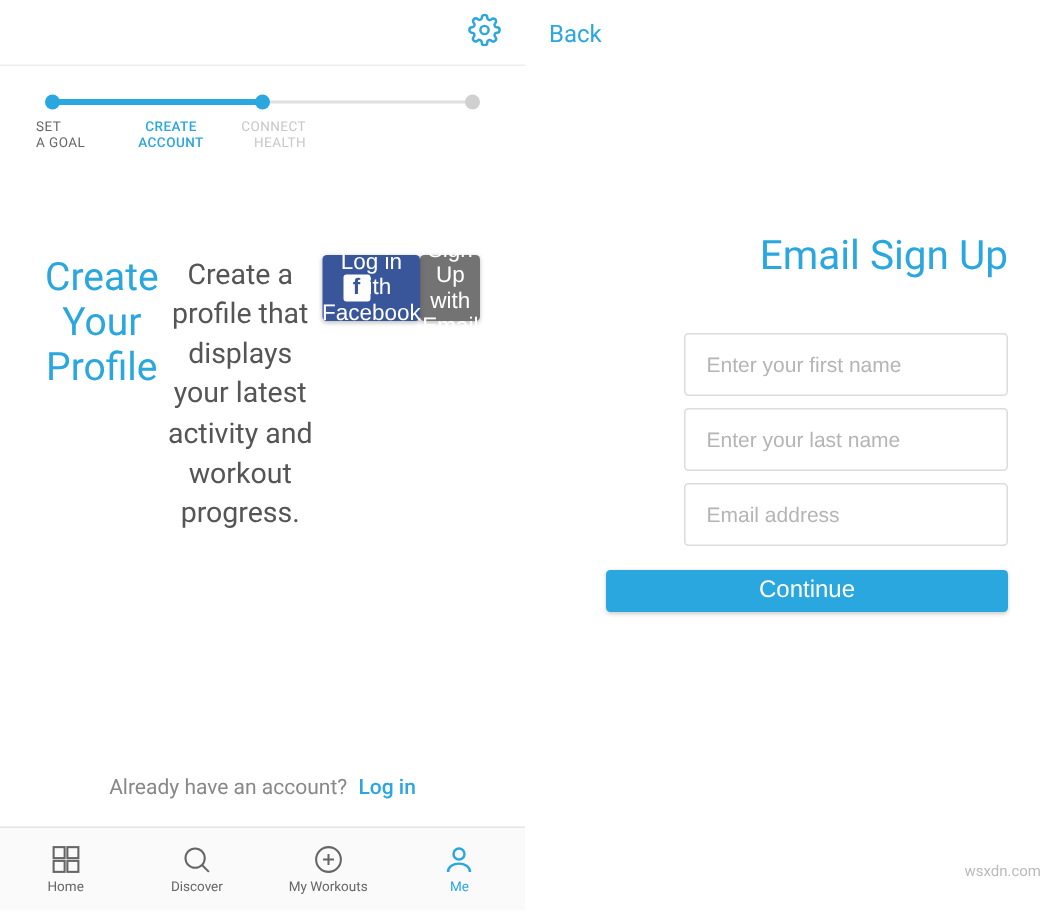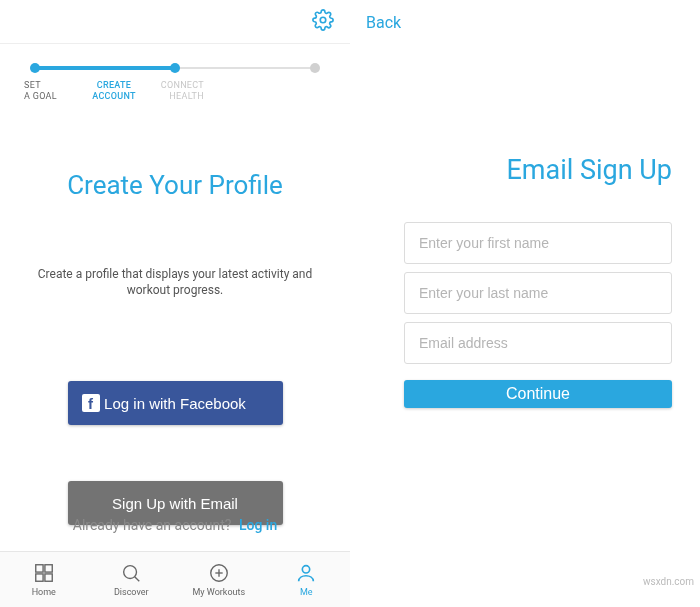--- a/index.html
+++ b/index.html
@@ -71,34 +71,33 @@
       letter-spacing: 0.3px;
       color: #666;
       text-align: center;
     }
     .stepper-labels div { width: 60px; line-height: 1.2; }
     .stepper-labels .active { color: #2aa7df; font-weight: 500; }
     .stepper-labels .inactive { color: #c7c7c7; }
     .left-body {
       flex: 1;
       display: flex;
-      flex-direction: column;
-      align-items: center;
+      flex-direction: row;
+      align-items: flex-start;
       padding: 60px 30px 0 30px;
       text-align: center;
-      gap: 48px;
     }
     .title-left {
       font-size: 26px;
       font-weight: 400;
       color: #2aa7df;
       margin-bottom: 18px;
     }
     .subtitle-left {
-      font-size: 12px;
+      font-size: 19px;
       color: #555;
       line-height: 1.4;
       margin-bottom: 34px;
     }
     .btn {
       width: 215px;
       height: 44px;
       border: none;
       border-radius: 3px;
       font-size: 15px;
@@ -169,21 +168,21 @@
       align-items: flex-end;
       padding: 110px 28px 0 28px;
     }
     .title-right {
       font-size: 27px;
       font-weight: 400;
       color: #2aa7df;
       margin-bottom: 36px;
     }
     .field {
-      width: 268px;
+      width: 216px;
       height: 42px;
       border: 1px solid #dcdcdc;
       border-radius: 3px;
       padding: 0 14px;
       font-size: 14px;
       color: #555;
       margin-bottom: 8px;
       outline: none;
     }
     .field::placeholder { color: #b5b5b5; }

